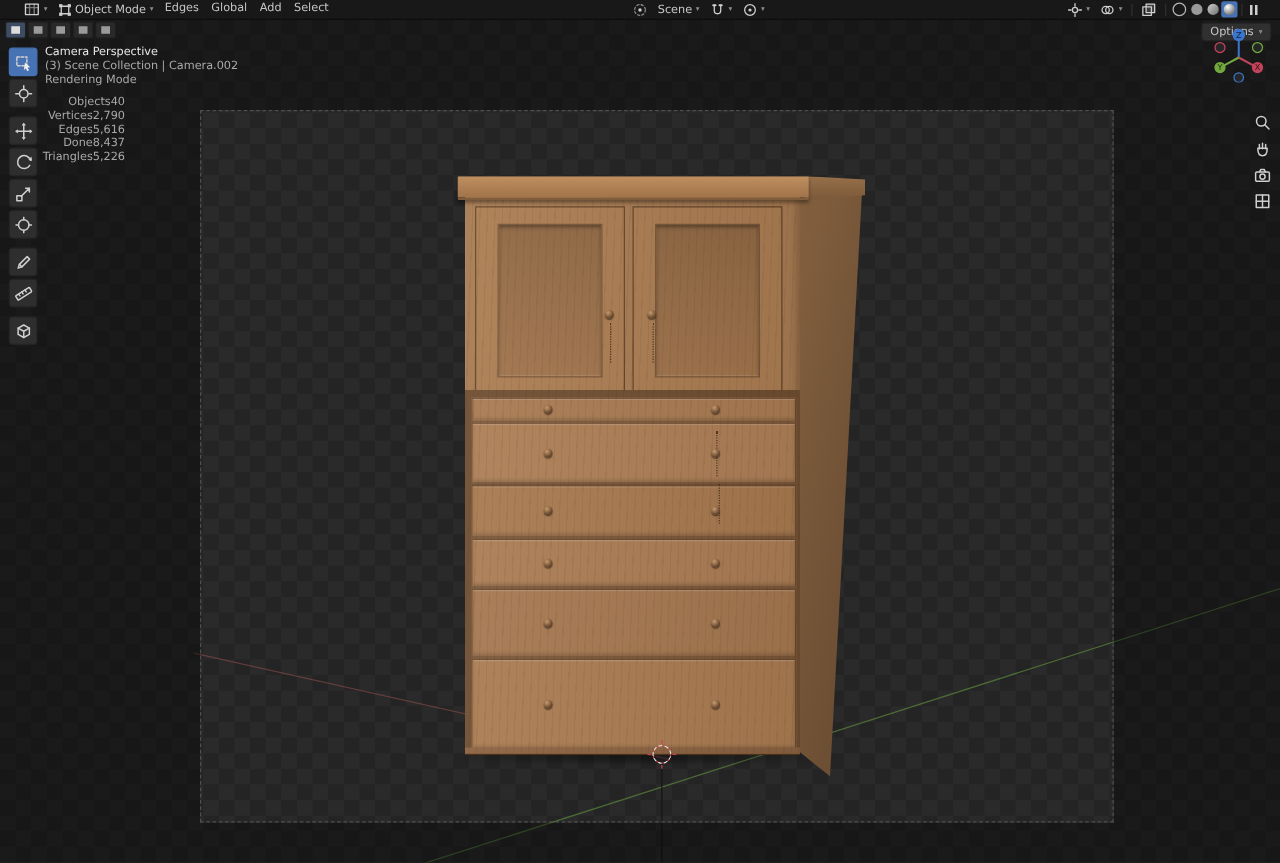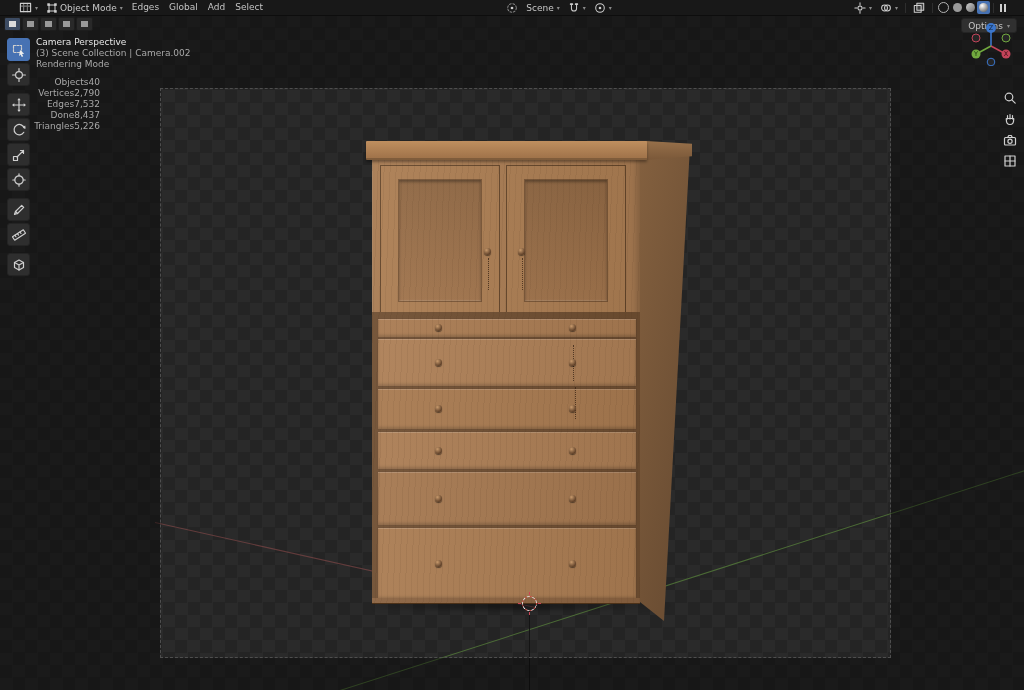--- a/index.html
+++ b/index.html
@@ -401,21 +401,21 @@
       <div class="srow">
           <span>Objects</span>
           <span>40</span>
         </div>
       <div class="srow">
           <span>Vertices</span>
           <span>2,790</span>
         </div>
       <div class="srow">
           <span>Edges</span>
-          <span>7,532</span>
+          <span>5,616</span>
         </div>
       <div class="srow">
           <span>Done</span>
           <span>8,437</span>
         </div>
       <div class="srow">
           <span>Triangles</span>
           <span>5,226</span>
         </div>
     </div>

